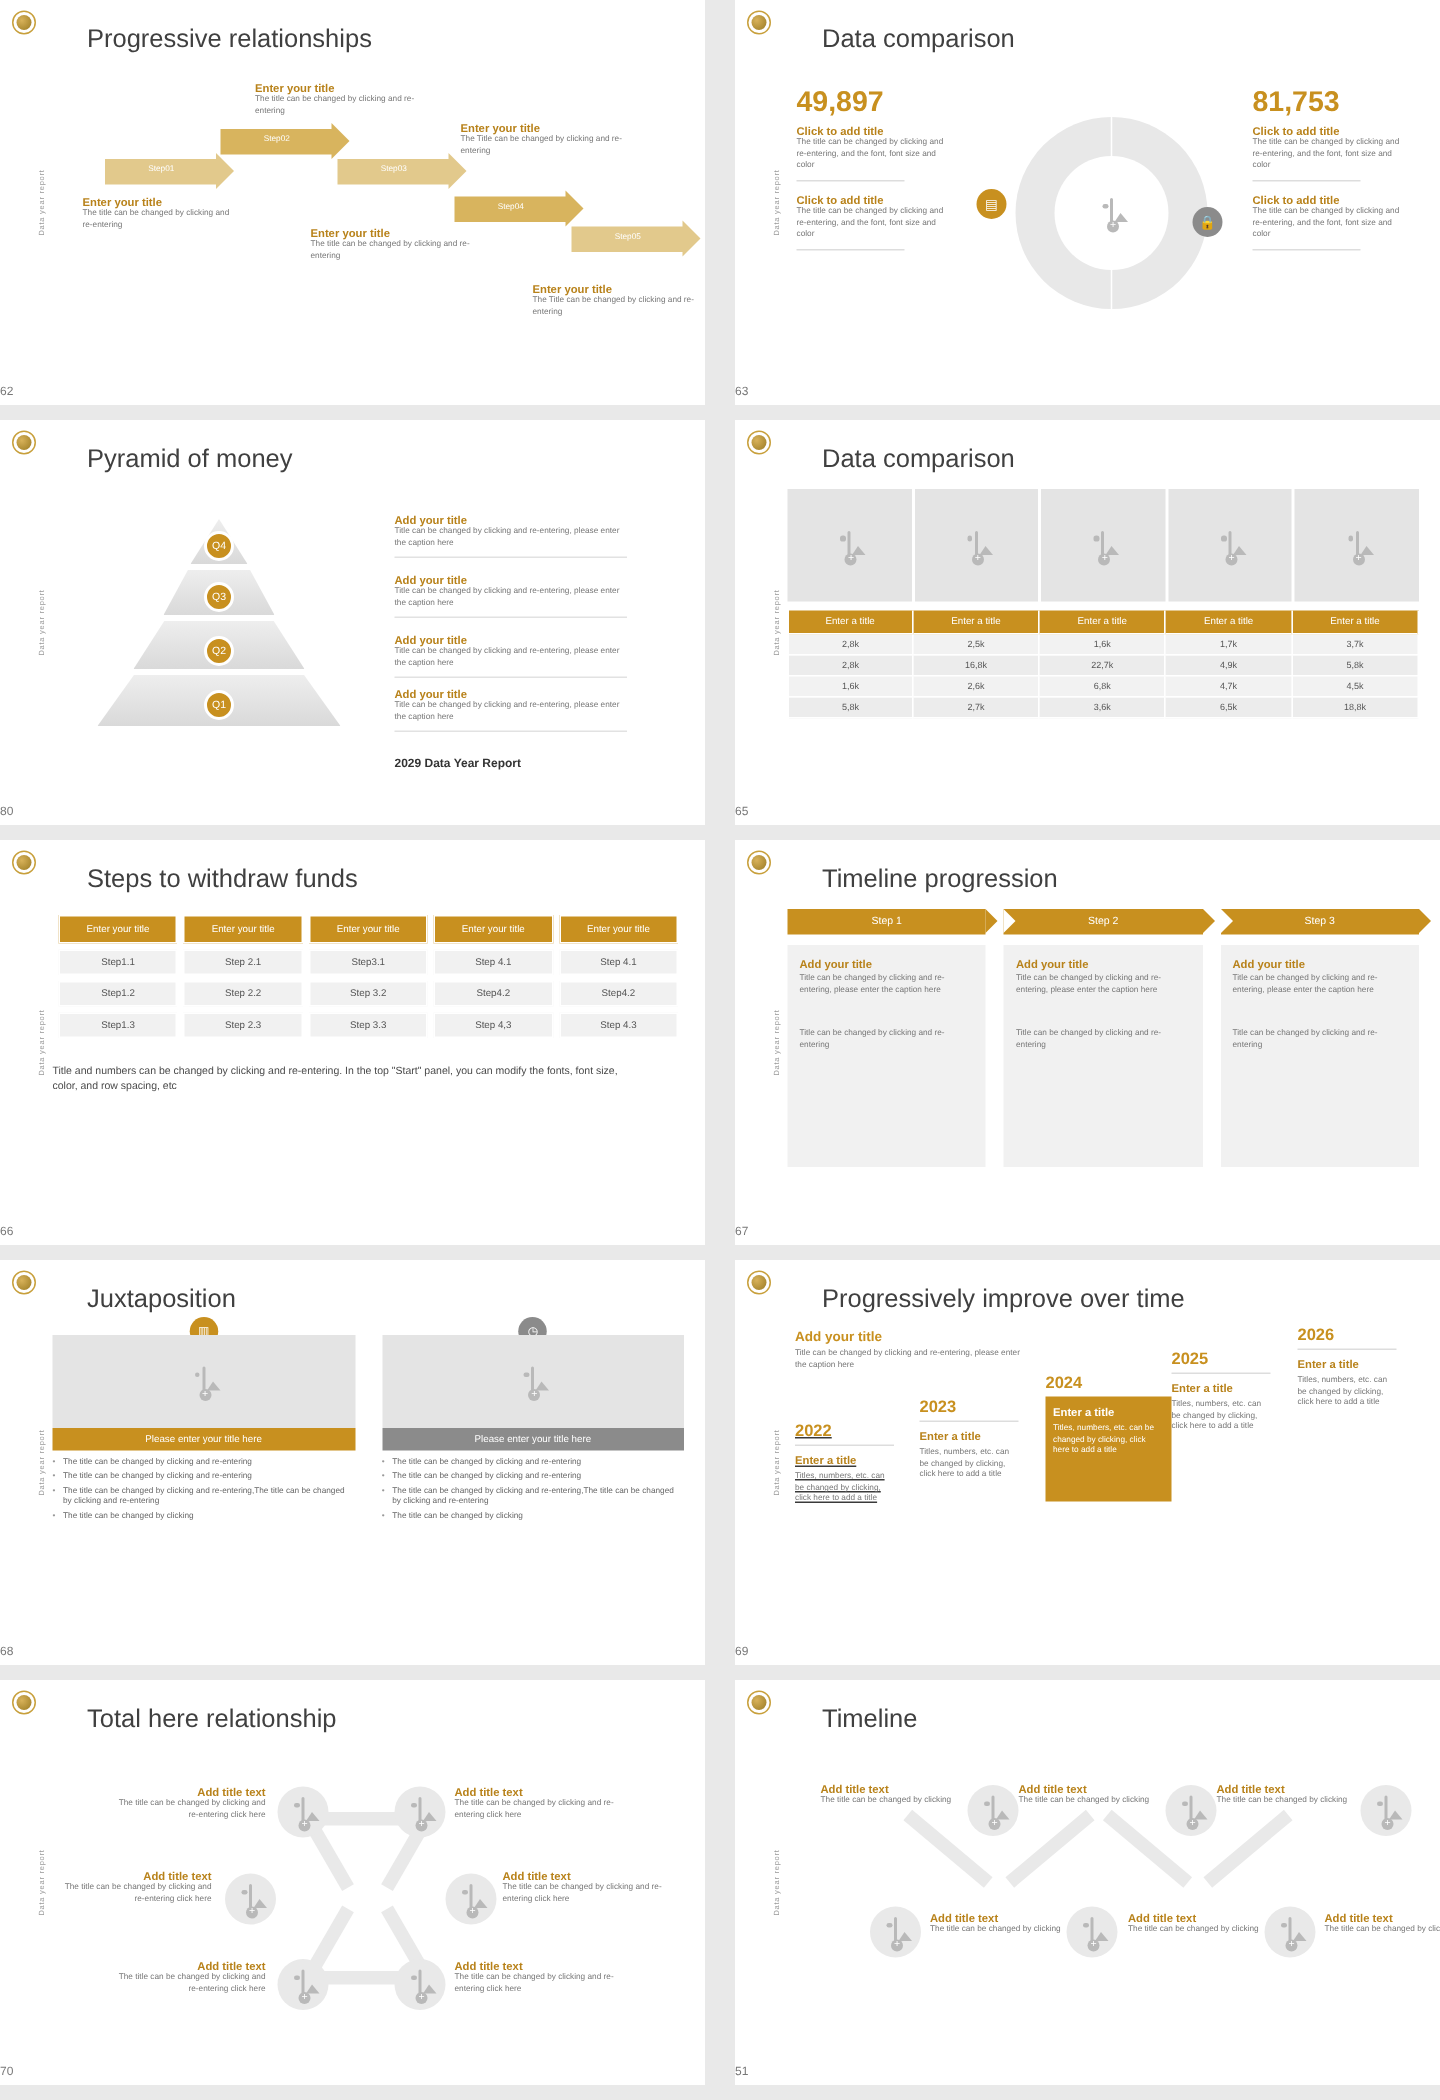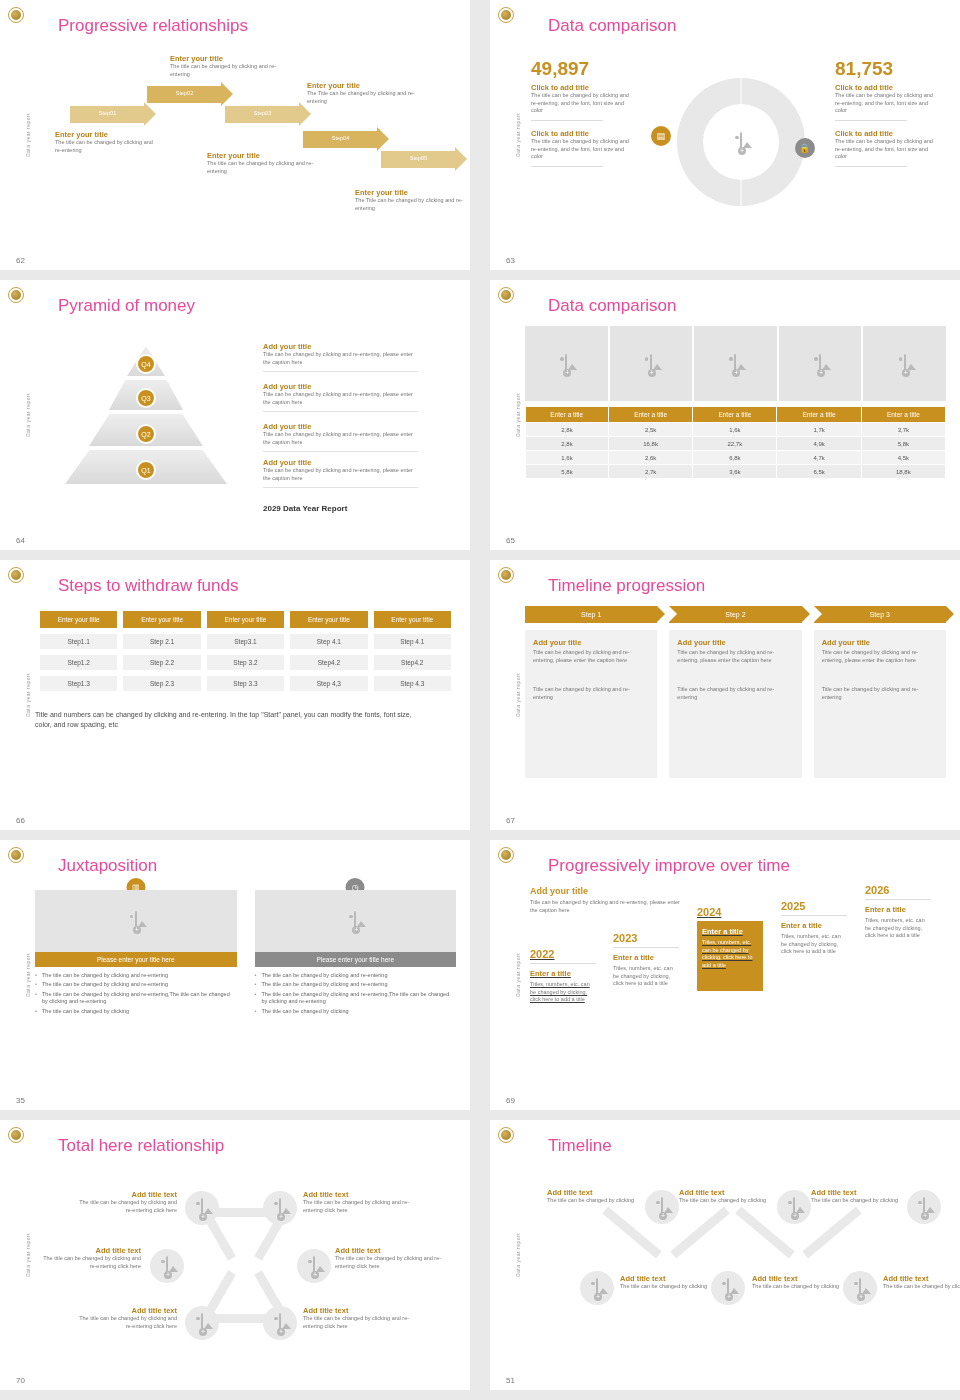--- a/index.html
+++ b/index.html
@@ -18,41 +18,41 @@
     column-gap:20px;
     row-gap:10px;
     padding:0;
   }
   .slide {
     background:#fff;
     position:relative;
     overflow:hidden;
   }
   .slide-num {
-    position:absolute; left:16px; bottom:5px;
+    position:absolute; left:0; bottom:5px;
     font-size:8px; color:#777;
   }
   .logo {
     position:absolute; left:8px; top:7px;
     width:16px; height:16px; border-radius:50%;
     background:#fff;
     border:1px solid #c8a03c;
     display:flex; align-items:center; justify-content:center;
   }
   .logo::after {
     content:""; width:10px; height:10px; border-radius:50%;
     background:radial-gradient(circle at 35% 35%, #d8b25a, #9a7a22);
   }
   .sidetext {
     position:absolute; left:6px; top:50%; transform:translateY(-50%) rotate(-90deg);
     font-size:5px; letter-spacing:0.5px; color:#999; white-space:nowrap;
   }
   .title {
     position:absolute; left:58px; top:16px;
-    font-size:17px; font-weight:400; color:#ec4899;
+    font-size:17px; font-weight:400; color:#404040;
   }
   .body { position:absolute; left:35px; right:14px; top:46px; bottom:14px; }
 
   .gold { color:#c8901f; }
   .goldbg { background:#c8901f; }
   .small { font-size:6px; line-height:1.45; color:#666; }
   .tiny { font-size:5.5px; line-height:1.4; color:#777; }
   .hdr { font-size:7.5px; font-weight:bold; color:#b8821a; }
 
   
@@ -273,21 +273,21 @@
       <div class="chip gold" style="left:126px; top:80px;">▤</div>
       <div class="chip grey" style="left:270px; top:92px;">🔒</div>
 
     </div>
   </div>
 
   <div class="slide">
     <div class="logo"></div>
     <div class="sidetext">Data year report</div>
     <div class="title">Pyramid of money</div>
-    <div class="slide-num">64</div>
+    <div class="slide-num">80</div>
     <div class="body">
 
       <div class="pyr" style="left:20px; top:18px; width:180px; height:160px;">
         <div class="pyrlayer" style="left:72px; top:2px; width:38px; height:30px; clip-path:polygon(50% 0,100% 100%,0 100%);"></div>
         <div class="pyrlayer" style="left:54px; top:36px; width:74px; height:30px; clip-path:polygon(22% 0,78% 0,100% 100%,0 100%);"></div>
         <div class="pyrlayer" style="left:34px; top:70px; width:114px; height:32px; clip-path:polygon(18% 0,82% 0,100% 100%,0 100%);"></div>
         <div class="pyrlayer" style="left:10px; top:106px; width:162px; height:34px; clip-path:polygon(15% 0,85% 0,100% 100%,0 100%);"></div>
 
         <div class="qbadge" style="left:81px; top:10px;">Q4</div>
         <div class="qbadge" style="left:81px; top:44px;">Q3</div>
@@ -466,21 +466,21 @@
         </div>
       </div>
 
     </div>
   </div>
 
   <div class="slide">
     <div class="logo"></div>
     <div class="sidetext">Data year report</div>
     <div class="title">Juxtaposition</div>
-    <div class="slide-num">35</div>
+    <div class="slide-num">68</div>
     <div class="body">
 
       <div style="display:flex; gap:18px;">
 
         <div style="flex:1; position:relative;">
           <div class="chip gold" style="left:50%; top:-8px; transform:translateX(-50%); width:19px; height:19px; font-size:8px;">▥</div>
           <div class="imgph" style="height:62px; display:flex; align-items:center; justify-content:center; margin-top:4px;">
             <span class="iconwrap"><span class="imgico"></span><span class="plusb">+</span></span>
           </div>
           <div class="jbar goldbg">Please enter your title here</div>
@@ -532,21 +532,21 @@
       </div>
 
       <div class="yearbox" style="left:88px; top:46px; width:66px;">
         <div style="font-size:11px; font-weight:bold;" class="gold">2023</div>
         <div style="border-top:1px solid #ddd; margin-top:3px; padding-top:5px;">
           <div class="hdr">Enter a title</div>
           <div class="tiny" style="margin-top:3px;">Titles, numbers, etc. can be changed by clicking, click here to add a title</div>
         </div>
       </div>
 
-      <div class="yearbox" style="left:172px; top:20px; width:66px;text-decoration:underline;">
+      <div class="yearbox" style="left:172px; top:30px; width:84px;">
         <div style="font-size:11px; font-weight:bold;" class="gold">2024</div>
         <div style="background:#c8901f; margin-top:3px; padding:6px 5px; height:70px;">
           <div style="font-size:7.5px; font-weight:bold; color:#fff;">Enter a title</div>
           <div style="font-size:5.5px; line-height:1.4; color:#fff; margin-top:3px;">Titles, numbers, etc. can be changed by clicking, click here to add a title</div>
         </div>
       </div>
 
       <div class="yearbox" style="left:256px; top:14px; width:66px;">
         <div style="font-size:11px; font-weight:bold;" class="gold">2025</div>
         <div style="border-top:1px solid #ddd; margin-top:3px; padding-top:5px;">

